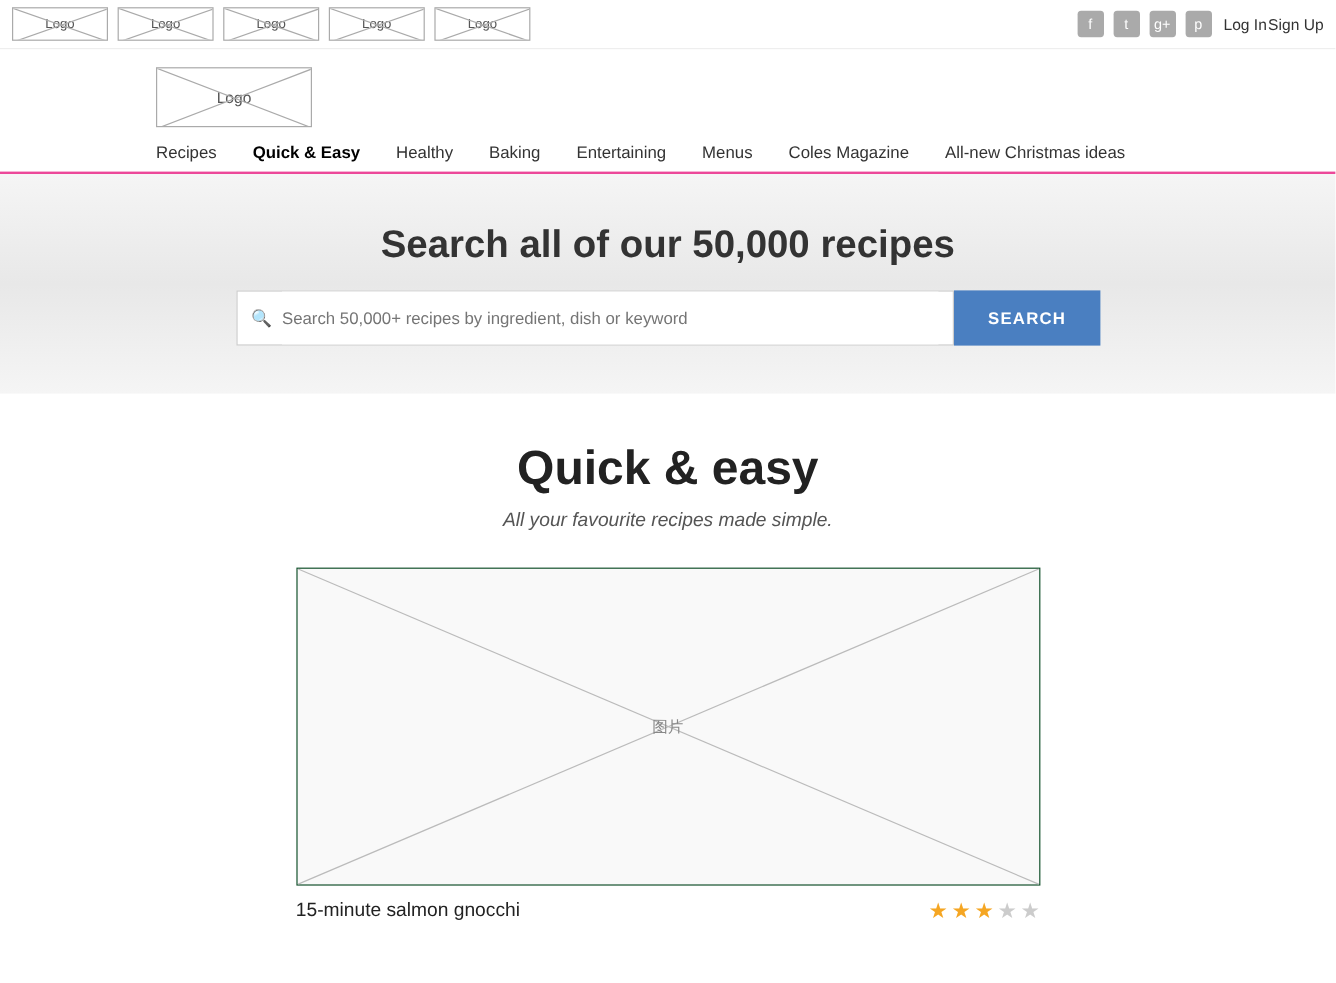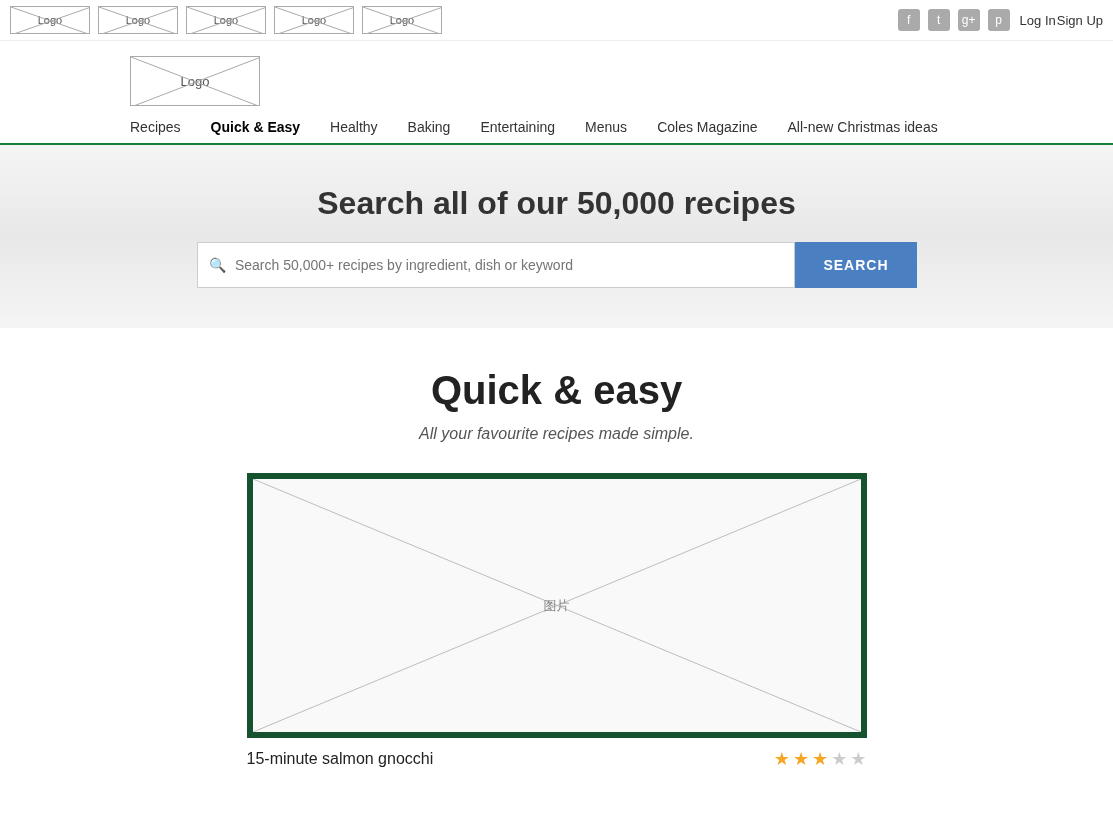--- a/index.html
+++ b/index.html
@@ -88,21 +88,21 @@
     .main-logo svg {
       position: absolute;
       top: 0; left: 0; width: 100%; height: 100%;
     }
 
     
     .main-nav {
       display: flex;
       align-items: center;
       padding: 8px 130px;
-      border-bottom: 2px solid #15803d;
+      border-bottom: 2px solid #ec4899;
       gap: 30px;
     }
     .main-nav a {
       font-size: 14px;
       color: #333;
       text-decoration: none;
       white-space: nowrap;
     }
     .main-nav a.active {
       font-weight: bold;
@@ -175,21 +175,21 @@
       font-size: 16px;
       color: #555;
       margin-bottom: 30px;
       font-style: italic;
     }
 
     
     .recipe-image-box {
       width: 620px;
       height: 265px;
-      border: 6px solid #14532d;
+      border: 1px solid #14532d;
       position: relative;
       background: #f9f9f9;
       margin: 0 auto;
       display: flex;
       align-items: center;
       justify-content: center;
     }
     .recipe-image-box .placeholder-text {
       font-size: 13px;
       color: #888;

